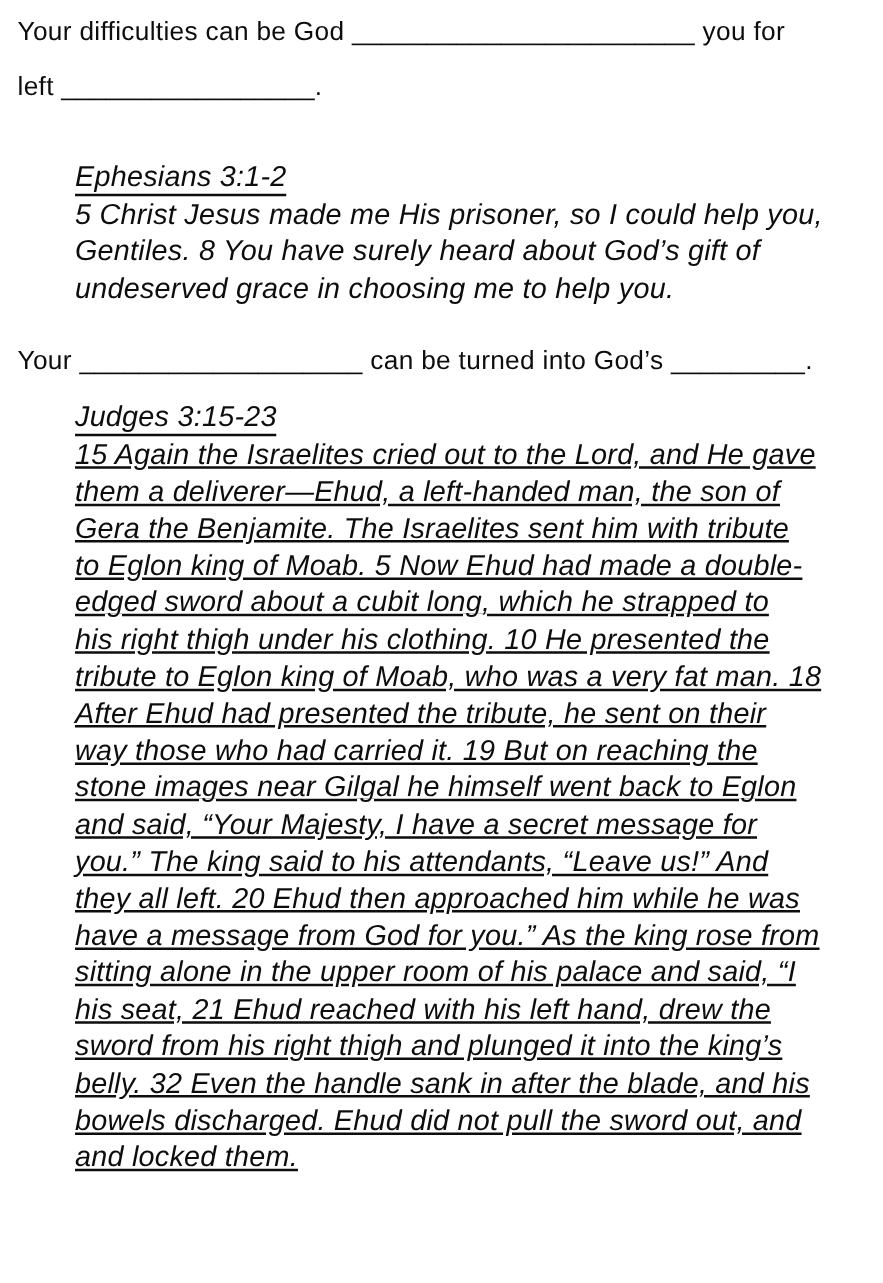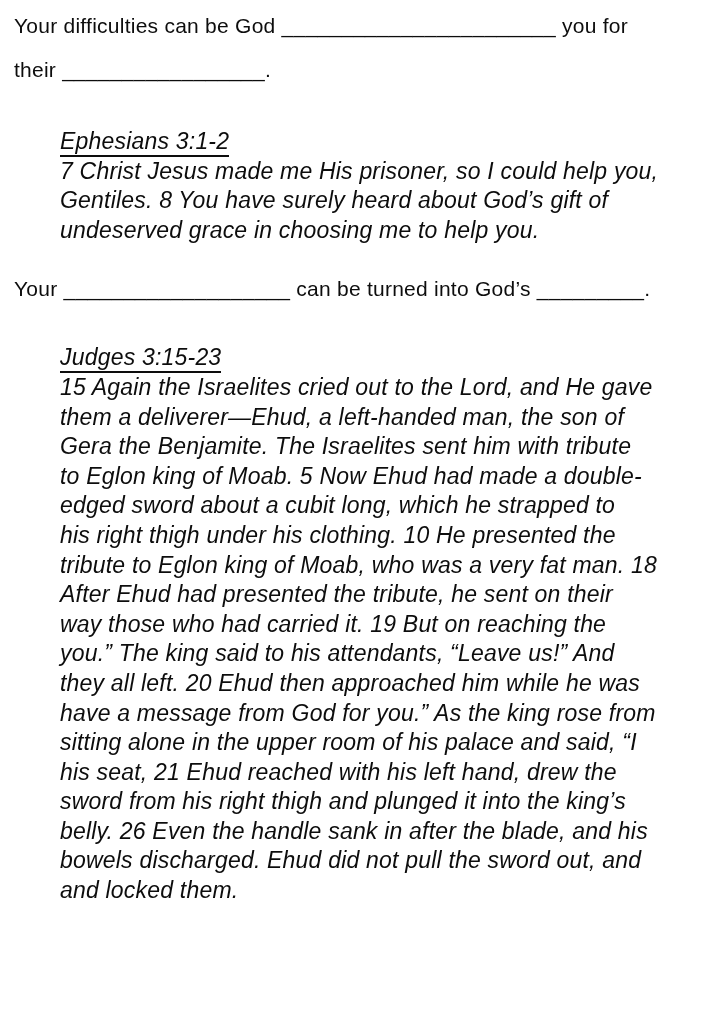--- a/index.html
+++ b/index.html
@@ -43,38 +43,38 @@
     display: inline-block;
     border-bottom: 2px solid currentColor;
     padding-bottom: 1px;
     line-height: 26px;
   }
   .ref-row {
     height: 29.6px;
   }
   #passage-ephesians { margin-top: 35px; }
   #statement-2       { margin-top: 22px; }
-  #passage-judges    { margin-top: 32px; }
+  #passage-judges    { margin-top: 8px; text-decoration: underline; }
 </style>
 </head>
 <body style="background: rgb(255, 255, 255); color: rgb(13, 13, 13);">
 
 <div class="page">
 
   <div id="statement-1" class="statement">
       <div class="line">Your difficulties can be God _______________________ you for</div>
-      <div class="line">their _________________.</div>
+      <div class="line">left _________________.</div>
     </div>
 
   <section id="passage-ephesians" class="passage">
     <div class="ref-row">
       <span class="passage-ref">Ephesians 3:1-2</span>
     </div>
     <div>
-        <div class="line">7 Christ Jesus made me His prisoner, so I could help you,</div>
+        <div class="line">5 Christ Jesus made me His prisoner, so I could help you,</div>
         <div class="line">Gentiles. 8 You have surely heard about God’s gift of</div>
         <div class="line">undeserved grace in choosing me to help you.</div>
       </div>
   </section>
 
   <div id="statement-2" class="statement">
       <div class="line">Your ___________________ can be turned into God’s _________.</div>
     </div>
 
   <section id="passage-judges" class="passage">
@@ -84,25 +84,27 @@
     <div>
         <div class="line">15 Again the Israelites cried out to the Lord, and He gave</div>
         <div class="line">them a deliverer—Ehud, a left-handed man, the son of</div>
         <div class="line">Gera the Benjamite. The Israelites sent him with tribute</div>
         <div class="line">to Eglon king of Moab. 5 Now Ehud had made a double-</div>
         <div class="line">edged sword about a cubit long, which he strapped to</div>
         <div class="line">his right thigh under his clothing. 10 He presented the</div>
         <div class="line">tribute to Eglon king of Moab, who was a very fat man. 18</div>
         <div class="line">After Ehud had presented the tribute, he sent on their</div>
         <div class="line">way those who had carried it. 19 But on reaching the</div>
+        <div class="line">stone images near Gilgal he himself went back to Eglon</div>
+        <div class="line">and said, “Your Majesty, I have a secret message for</div>
         <div class="line">you.” The king said to his attendants, “Leave us!” And</div>
         <div class="line">they all left. 20 Ehud then approached him while he was</div>
         <div class="line">have a message from God for you.” As the king rose from</div>
         <div class="line">sitting alone in the upper room of his palace and said, “I</div>
         <div class="line">his seat, 21 Ehud reached with his left hand, drew the</div>
         <div class="line">sword from his right thigh and plunged it into the king’s</div>
-        <div class="line">belly. 26 Even the handle sank in after the blade, and his</div>
+        <div class="line">belly. 32 Even the handle sank in after the blade, and his</div>
         <div class="line">bowels discharged. Ehud did not pull the sword out, and</div>
         <div class="line">and locked them.</div>
       </div>
   </section>
 
 </div>
 
 </body></html>

